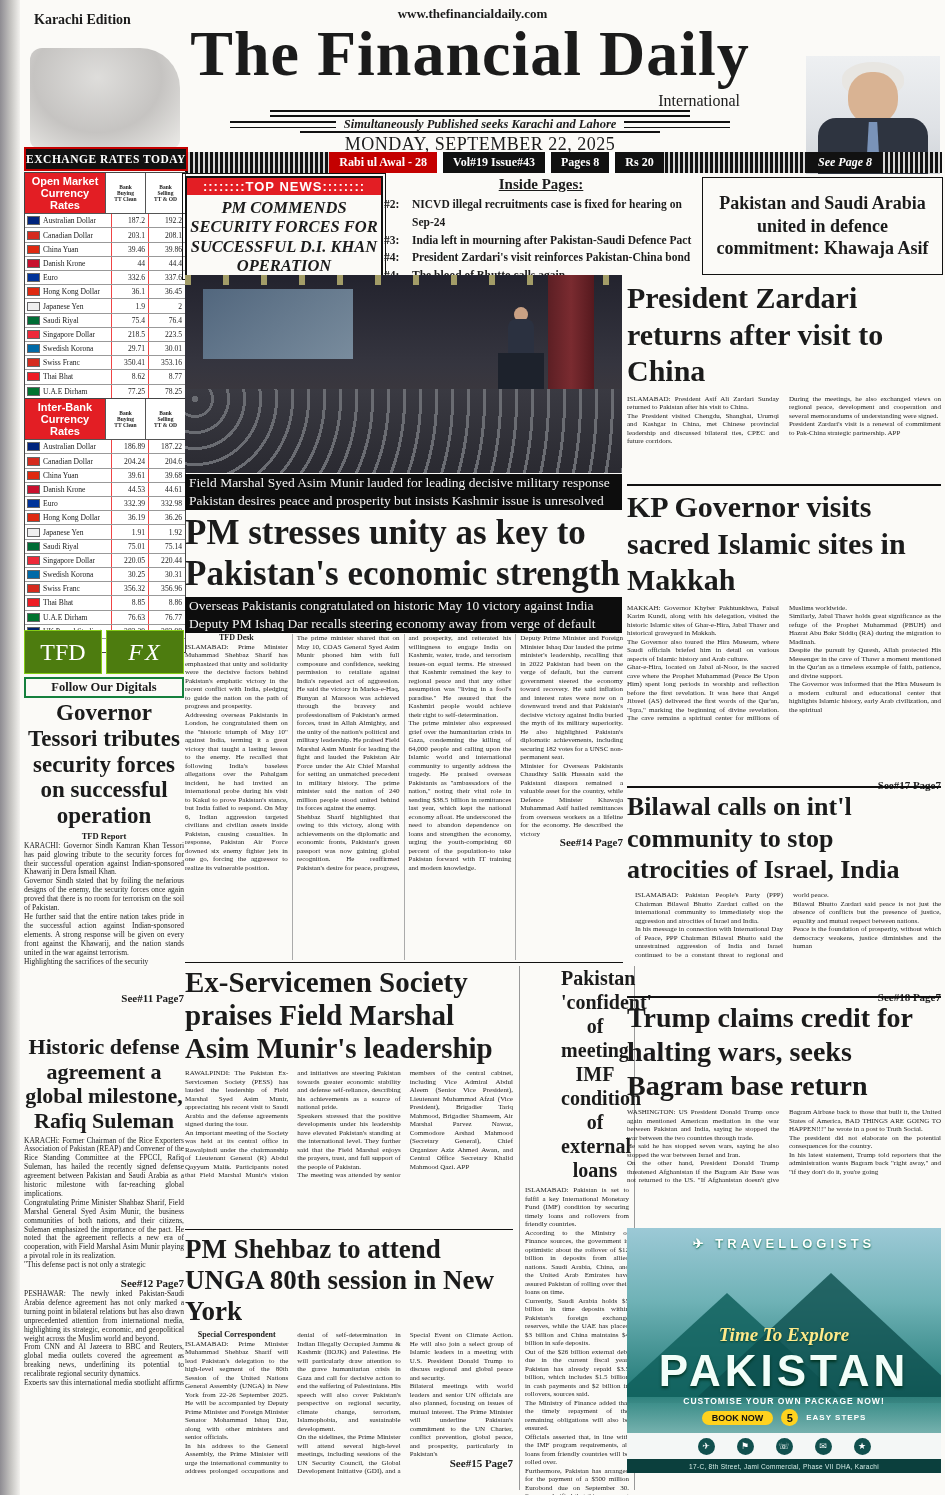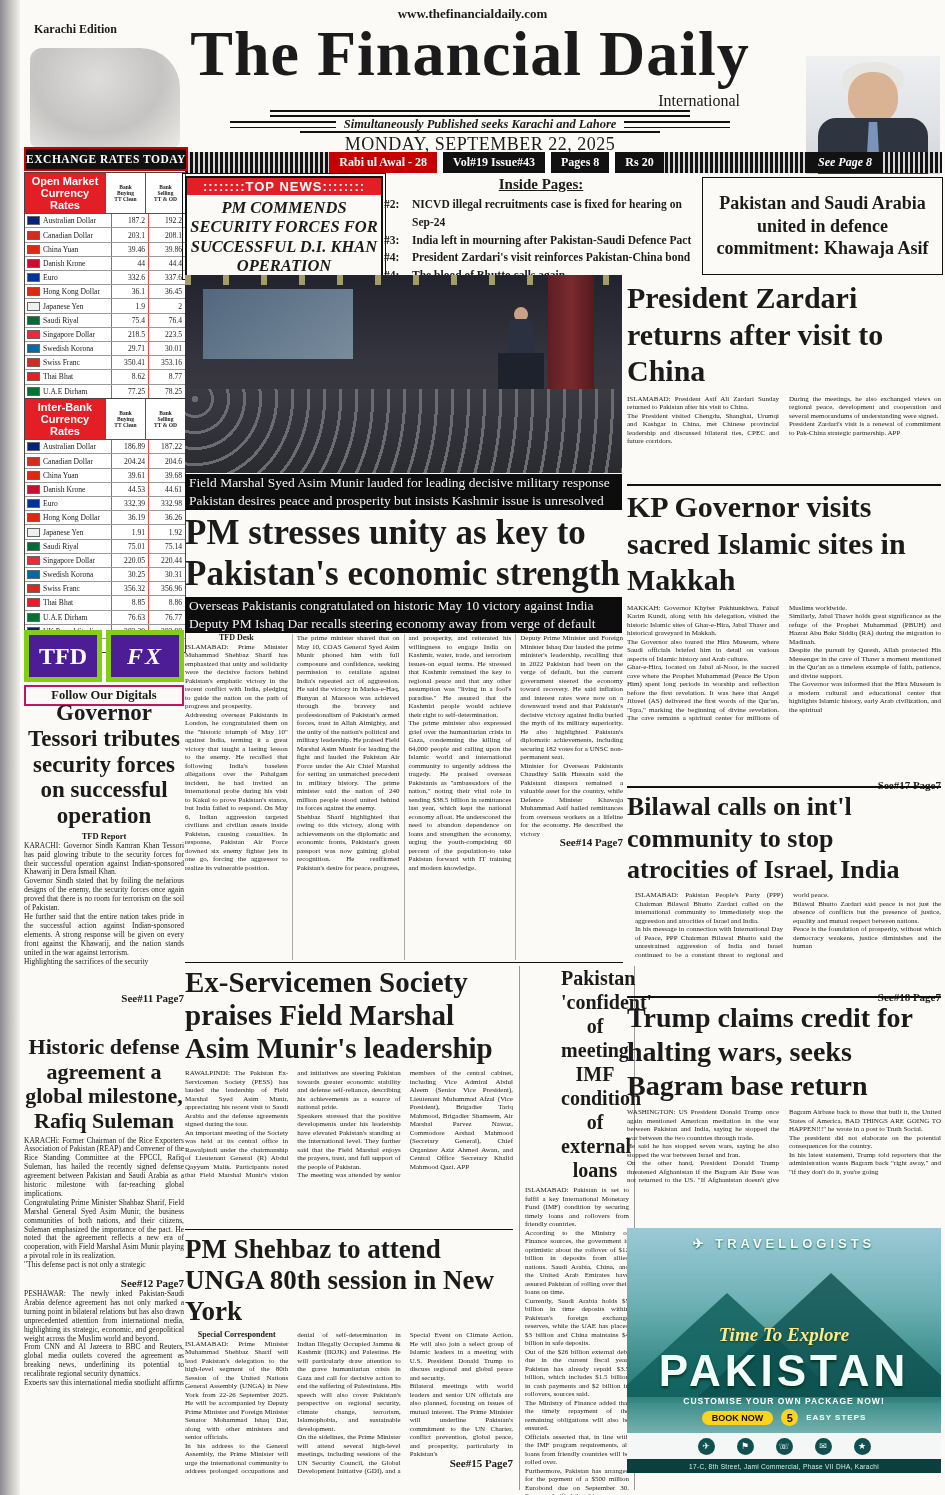--- a/index.html
+++ b/index.html
@@ -3,21 +3,21 @@
 <meta charset="utf-8">
 <style>
   html,body{margin:0;padding:0;background:#b7b5b2;}
   .page{position:relative;width:945px;height:1495px;background:#fbfaf7;overflow:hidden;
         font-family:"Liberation Serif","DejaVu Serif",serif;color:#1b1b1b;}
   .abs{position:absolute;}
   .edge{left:0;top:0;width:20px;height:1495px;background:linear-gradient(90deg,#8e8c92,#c6c5c2 55%,#f2f1ee);}
   .sans{font-family:"Liberation Sans","DejaVu Sans",sans-serif;}
   .prewrap{white-space:pre-line;}
   
-  .edition{left:34px;top:22px;font-size:12px;font-weight:bold;}
+  .edition{left:34px;top:12px;font-size:14px;font-weight:bold;}
   .site{left:0;top:6px;width:945px;text-align:center;font-size:13px;font-weight:bold;}
   .masthead{left:150px;top:22px;width:640px;text-align:center;font-size:64px;font-weight:bold;letter-spacing:1px;line-height:1;}
   .intl{left:520px;top:92px;width:220px;text-align:right;font-size:16px;}
   .statue{left:30px;top:48px;width:150px;height:100px;border-radius:12px 40px 8px 8px;
           background:radial-gradient(ellipse at 45% 30%,#d9d8d6 0%,#bcbab8 55%,#e9e8e5 100%);opacity:.85;}
   .rule{left:270px;top:110px;width:420px;border-top:2px solid #111;border-bottom:2px solid #111;height:3px;}
   .pubrow{left:230px;top:117px;width:500px;display:flex;align-items:center;gap:8px;}
   .pubrow .ln{flex:1;height:4px;border-top:2px solid #111;border-bottom:1px solid #111;}
   .pub{font-size:12.5px;font-weight:bold;font-style:italic;white-space:nowrap;}
   .rule2{left:300px;top:131px;width:360px;border-top:2px solid #111;height:0;}
@@ -44,24 +44,24 @@
            display:flex;align-items:center;justify-content:center;padding:2px 1px;line-height:1.1;}
   .fxcol{width:37px;border-left:1px solid #555;font-size:5.5px;font-weight:bold;text-align:center;
          display:flex;align-items:center;justify-content:center;line-height:1.15;padding:1px;}
   .fxrow{display:flex;align-items:center;border-top:1px solid #999;height:13.2px;font-size:7.6px;}
   .fxrow:first-child{border-top:none;}
   .flag{width:11px;height:7px;margin:0 3px 0 2px;border:.5px solid #666;flex:none;}
   .cur{flex:1;overflow:hidden;white-space:nowrap;}
   .num{width:37px;border-left:1px solid #ef4444;text-align:right;padding-right:3px;box-sizing:border-box;align-self:stretch;display:flex;align-items:center;justify-content:flex-end;}
   .digitals{left:24px;top:630px;width:160px;}
   .logorow{display:flex;gap:4px;}
-  .logo{flex:1;height:42px;background:#4c1d95;color:#fff;display:flex;align-items:center;justify-content:center;
-        font-size:24px;font-weight:bold;border:5px solid #84cc16;}
+  .logo{flex:1;height:42px;background:#4d7c0f;color:#fff;display:flex;align-items:center;justify-content:center;
+        font-size:24px;font-weight:normal;border:1px solid #84cc16;}
   .logo.fx{font-style:italic;letter-spacing:2px;}
-  .follow{margin-top:3px;border:2px solid #be185d;font-size:12.5px;font-weight:bold;text-align:center;padding:1px 14px;}
+  .follow{margin-top:3px;border:2px solid #15803d;font-size:12.5px;font-weight:bold;text-align:center;padding:1px 14px;}
   .sideart{left:24px;width:160px;}
   .sidehead{font-size:23px;line-height:1.12;text-align:center;font-weight:bold;}
   .sidehead.sm{font-size:22px;}
   .byline{font-size:8.5px;font-weight:bold;text-align:center;margin:2px 0 1px;}
   .sbody{font-size:7.5px;line-height:8.9px;text-align:justify;white-space:pre-line;}
   .jump{display:block;text-align:right;font-size:11px;font-weight:bold;}
   
   .topnews{left:185px;top:176px;width:194px;height:97px;border:2px solid #111;outline:1px solid #111;outline-offset:2px;}
   .tnband{background:#e31e24;color:#fff;font-size:13px;font-weight:bold;text-align:center;letter-spacing:1px;padding:1px 0;}
   .tnhead{font-size:16.5px;font-weight:bold;font-style:italic;text-align:center;line-height:1.18;padding-top:3px;}

